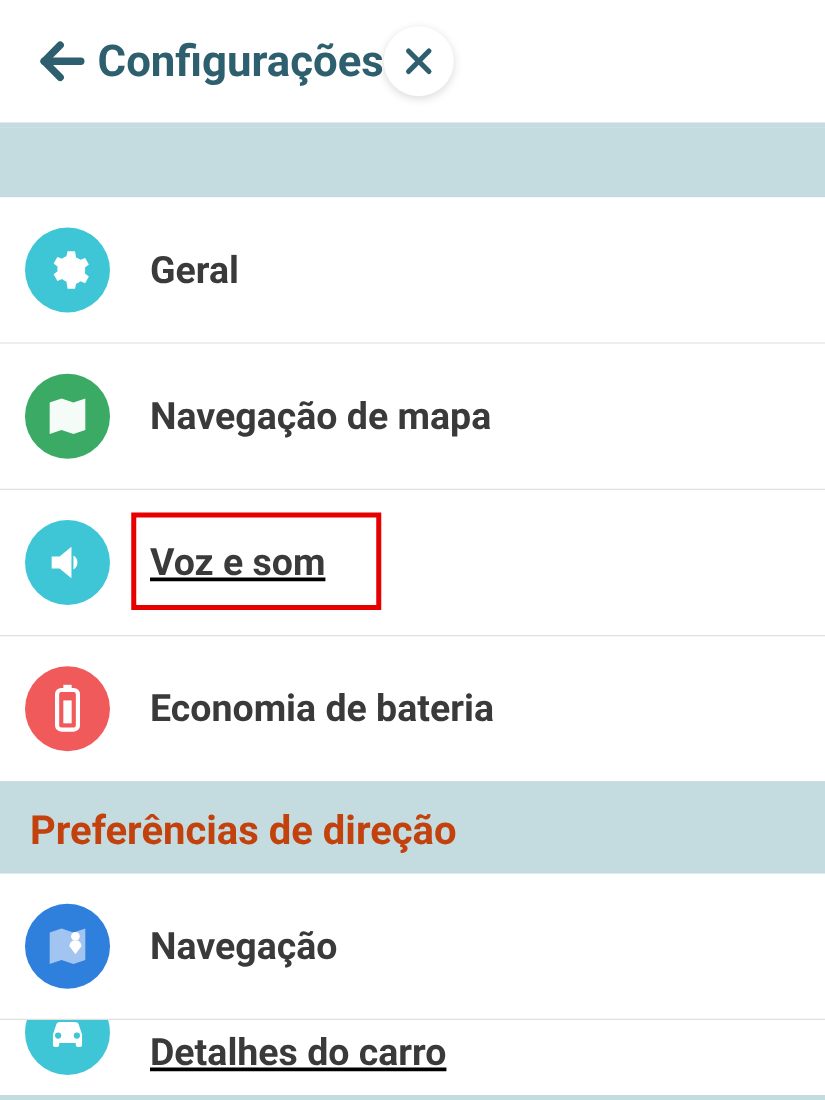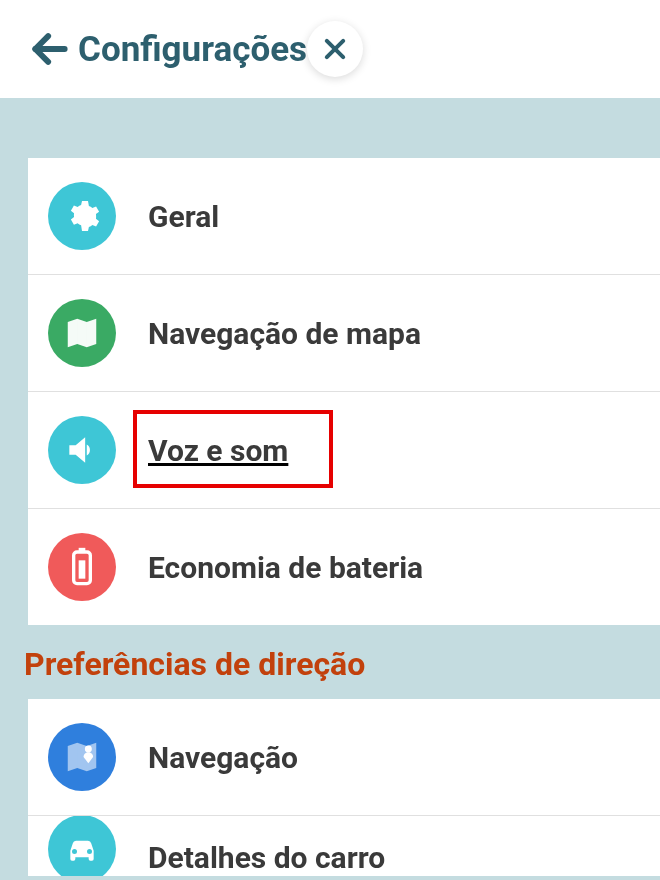--- a/index.html
+++ b/index.html
@@ -41,21 +41,20 @@
       justify-content: center;
       box-shadow: 0 2px 8px rgba(0,0,0,0.15);
       cursor: pointer;
     }
     .spacer {
       height: 56px;
       background: #c4dce0;
     }
     .section {
       background: #fff;
-      margin-left: 28px;
     }
     .section-header {
       background: #c4dce0;
       padding: 20px 24px 16px;
       font-size: 32px;
       font-weight: 700;
       color: #c2410c;
     }
     .item {
       display: flex;
@@ -164,21 +163,21 @@
     <div class="icon-circle icon-dblue">
       <svg width="38" height="38" viewBox="0 0 24 24" fill="#fff">
           <path d="M3 5l6-2v16l-6 2V5zm6-2l6 2v16l-6-2V3zm6 2l6-2v16l-6 2V5z" opacity="0.55"></path>
           <circle cx="16" cy="7" r="2.2"></circle>
           <path d="M16 9c-2 0-3 1.5-3 3l3 4 3-4c0-1.5-1-3-3-3z"></path>
         </svg>
     </div>
     <span class="item-label">Navegação</span>
   </div>
 
-  <div class="item" style="padding-bottom:6px; border-bottom:none; height:60px; overflow:hidden; align-items:center; padding-top:12px;">
+  <div class="item" style="padding-bottom:16px; border-bottom:none; height:60px; overflow:hidden; align-items:flex-end; padding-top:12px;text-decoration:underline;">
     <div class="icon-circle icon-teal" style="margin-top:0;">
       <svg width="40" height="40" viewBox="0 0 24 24" fill="#fff">
           <path d="M5 13l1.5-4.5A2 2 0 018.4 7h7.2a2 2 0 011.9 1.5L19 13v5a1 1 0 01-1 1h-1a1 1 0 01-1-1v-1H8v1a1 1 0 01-1 1H6a1 1 0 01-1-1v-5zm2.5 2a1.5 1.5 0 100-3 1.5 1.5 0 000 3zm9 0a1.5 1.5 0 100-3 1.5 1.5 0 000 3z"></path>
         </svg>
     </div>
     <span class="item-label" style="margin-top:16px;">Detalhes do carro</span>
   </div>
 </div>
 
 </body></html>

